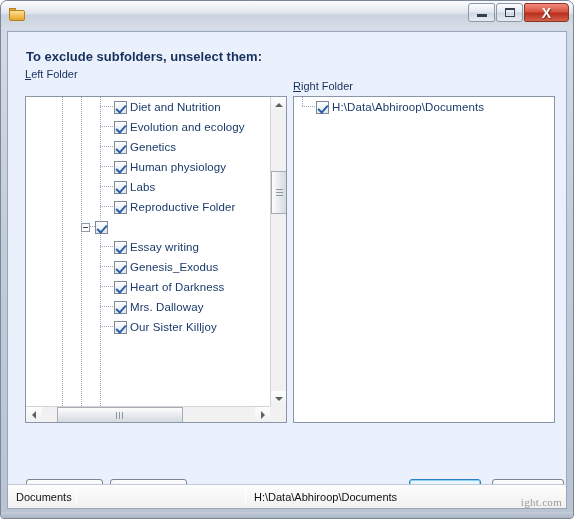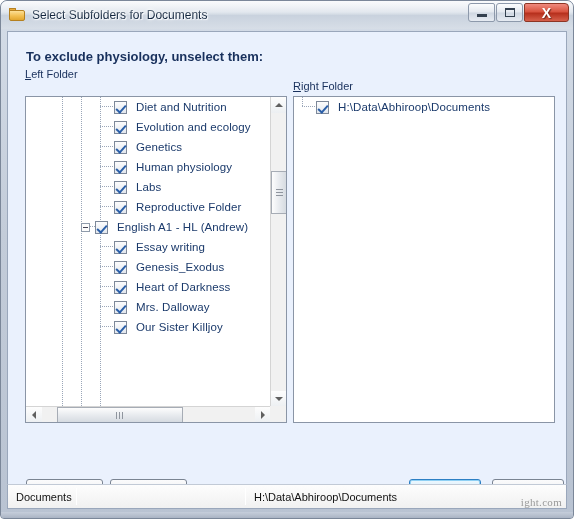--- a/index.html
+++ b/index.html
@@ -121,21 +121,21 @@
   #right-panel .tree-viewport { width: 260px; height: 325px; }
 
   .tree-row {
     position: relative;
     height: 20px;
     display: flex; align-items: center;
     white-space: nowrap;
   }
   .tree-row .label {
     font-size: 11.5px; color: #1b3a6b;
-    margin-left: 9px;
+    margin-left: 3px;
     letter-spacing: .1px;
   }
 
   
   .guide {
     position: absolute; top: 0; bottom: 0; width: 1px;
     background-image: linear-gradient(to bottom,#9aa6b8 1px, transparent 1px);
     background-size: 1px 2px;
   }
 
@@ -294,37 +294,36 @@
 <body>
 
 <div id="window">
 
   <div id="titlebar">
     <div id="titlebar-glass"></div>
     <div class="folder-icon">
       <div class="tab"></div>
         <div class="body"></div>
     </div>
-    <div id="title-text">Select Subfolders for Documents</div>
     <div id="caption-buttons">
       <div class="cap-btn min">
         <div class="glyph-min"></div>
       </div>
       <div class="cap-btn max">
         <div class="glyph-max"></div>
       </div>
       <div class="cap-btn close">
         <span class="glyph-close">X</span>
       </div>
     </div>
   </div>
 
   <div id="client">
 
-    <div id="headline">To exclude physiology, unselect them:</div>
+    <div id="headline">To exclude subfolders, unselect them:</div>
 
     <div class="panel-label" id="left-label">
       <span class="accel">L</span><span>eft Folder</span>
     </div>
     <div class="panel-label" id="right-label">
       <span class="accel">R</span><span>ight Folder</span>
     </div>
 
     <div class="tree-panel" id="left-panel">
       <div class="tree-viewport" id="left-viewport">
@@ -366,21 +365,20 @@
               <div class="indent" style="width: 74px;"></div>
               <div class="elbow has-stem last"></div>
               <div class="cb checked"></div>
               <span class="label">Reproductive Folder</span>
             </div>
             <div class="tree-row">
               <div class="indent" style="width: 55px;"></div>
               <div class="expander "></div>
               <div class="exp-link"></div>
               <div class="cb checked"></div>
-              <span class="label">English A1 - HL (Andrew)</span>
             </div>
             <div class="tree-row">
               <div class="indent" style="width: 74px;"></div>
               <div class="elbow has-stem"></div>
               <div class="cb checked"></div>
               <span class="label">Essay writing</span>
             </div>
             <div class="tree-row">
               <div class="indent" style="width: 74px;"></div>
               <div class="elbow has-stem"></div>

